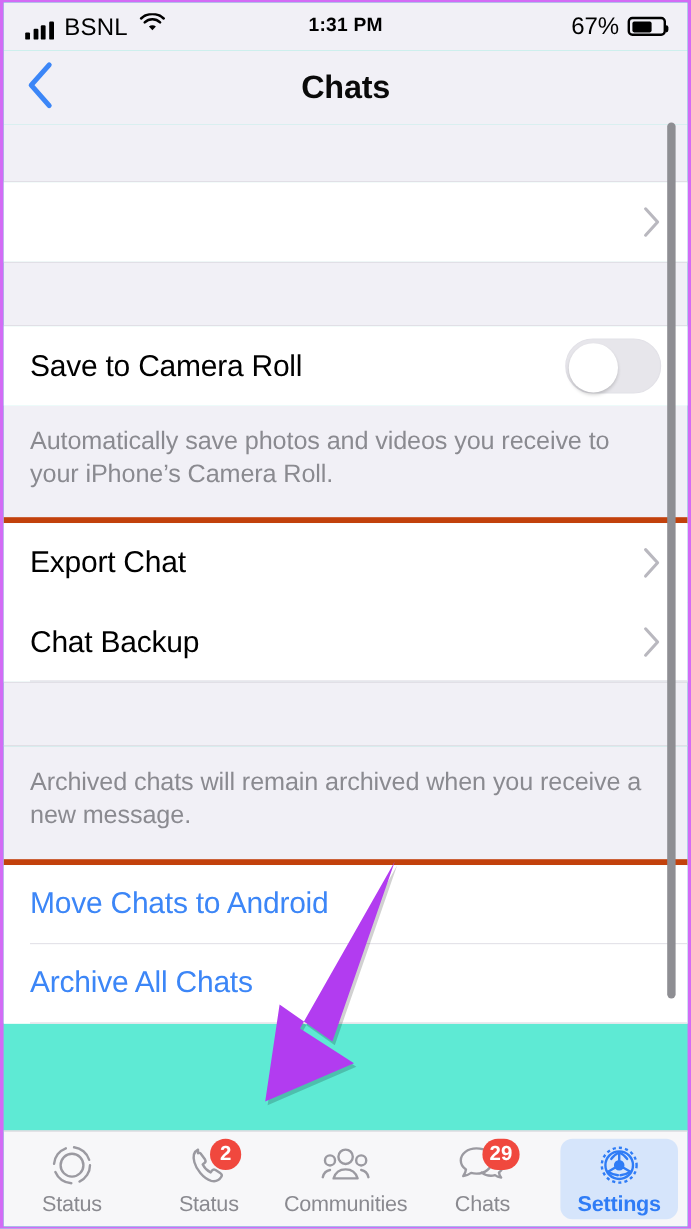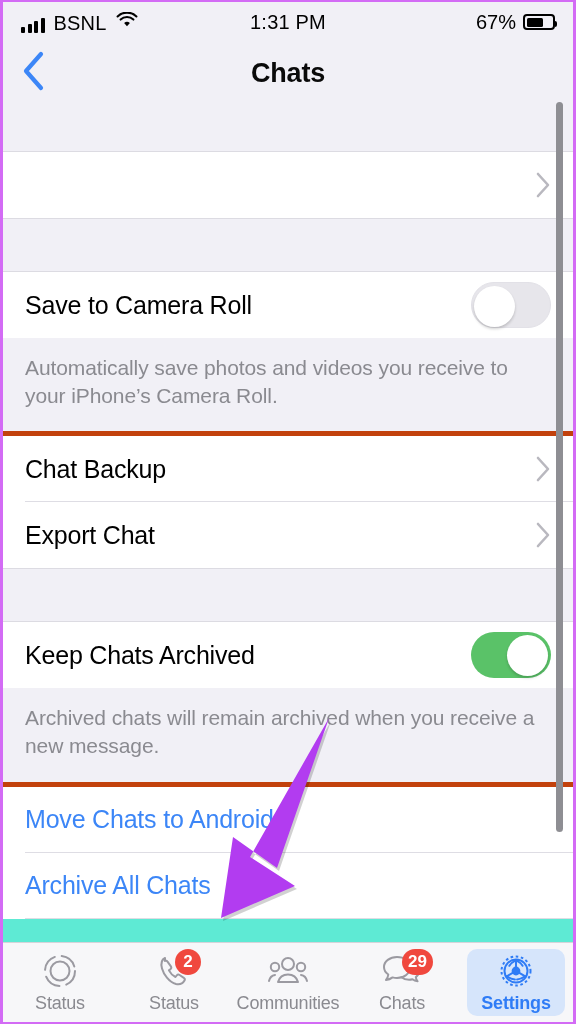--- a/index.html
+++ b/index.html
@@ -31,21 +31,21 @@
   .bars { display:flex; align-items:flex-end; gap:2.5px; height:15px; }
   .bars i { display:block; width:4px; background:#000; border-radius:1px; }
   .bars i:nth-child(1){ height:6px; }
   .bars i:nth-child(2){ height:9px; }
   .bars i:nth-child(3){ height:12px; }
   .bars i:nth-child(4){ height:15px; }
   .carrier { font-size:20px; color:#000; letter-spacing:.2px; line-height:1; }
   .wifi { margin-bottom:1px; }
   .sb-time {
     position:absolute; left:0; right:0; text-align:center;
-    font-size:20px; font-weight:normal; color:#000; letter-spacing:.2px;
+    font-size:16px; font-weight:bold; color:#000; letter-spacing:.2px;
     pointer-events:none;
   }
   .sb-right {
     margin-left:auto; display:flex; align-items:center; gap:7px;
   }
   .battpct { font-size:20px; color:#000; }
   .battery {
     width:32px; height:16px; border:2px solid #000; border-radius:4px;
     position:relative; display:flex; align-items:center; padding:1.5px;
   }
@@ -218,48 +218,40 @@
       <span class="row-label">Save to Camera Roll</span>
       <span class="switch off">
         <span class="knob"></span>
       </span>
     </div>
   </div>
   <div class="footer">Automatically save photos and videos you receive to your iPhone’s Camera Roll.</div>
 
   <div class="sec">
     <div class="row">
+      <span class="row-label">Export Chat</span>
+      <span class="chev">
+        <svg width="16" height="28" viewBox="0 0 16 28">
+          <path d="M3 3l10 11L3 25" stroke="#b9b8bf" stroke-width="2.6" fill="none" stroke-linecap="round" stroke-linejoin="round"></path>
+        </svg>
+      </span>
+    </div>
+    <div class="row">
       <span class="row-label">Chat Backup</span>
       <span class="chev">
         <svg width="16" height="28" viewBox="0 0 16 28">
           <path d="M3 3l10 11L3 25" stroke="#b9b8bf" stroke-width="2.6" fill="none" stroke-linecap="round" stroke-linejoin="round"></path>
         </svg>
       </span>
       <span class="sep"></span>
     </div>
-    <div class="row">
-      <span class="row-label">Export Chat</span>
-      <span class="chev">
-        <svg width="16" height="28" viewBox="0 0 16 28">
-          <path d="M3 3l10 11L3 25" stroke="#b9b8bf" stroke-width="2.6" fill="none" stroke-linecap="round" stroke-linejoin="round"></path>
-        </svg>
-      </span>
-    </div>
   </div>
 
   <div class="gap" style="height:54px"></div>
 
-  <div class="sec">
-    <div class="row">
-      <span class="row-label">Keep Chats Archived</span>
-      <span class="switch on">
-        <span class="knob"></span>
-      </span>
-    </div>
-  </div>
   <div class="footer">Archived chats will remain archived when you receive a new message.</div>
 
   <div class="sec">
     <div class="row link">
       <span class="row-label">Move Chats to Android</span>
       <span class="sep"></span>
     </div>
     <div class="row link">
       <span class="row-label">Archive All Chats</span>
       <span class="sep"></span>

